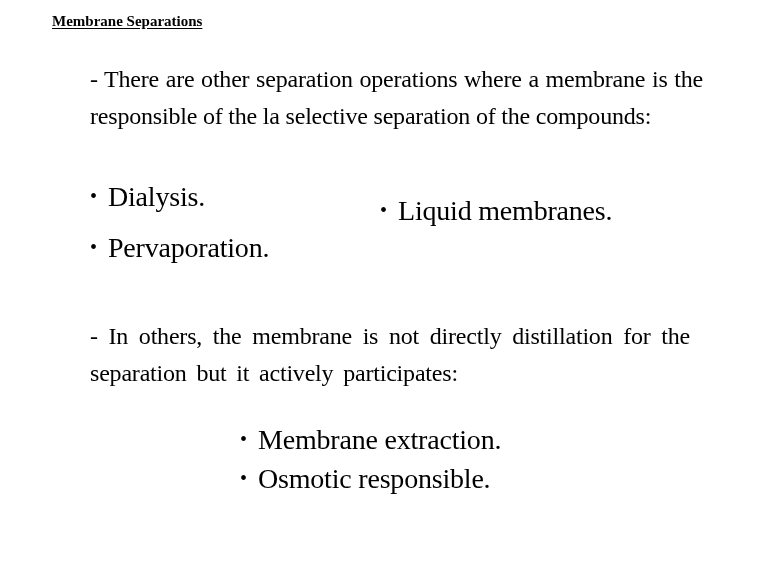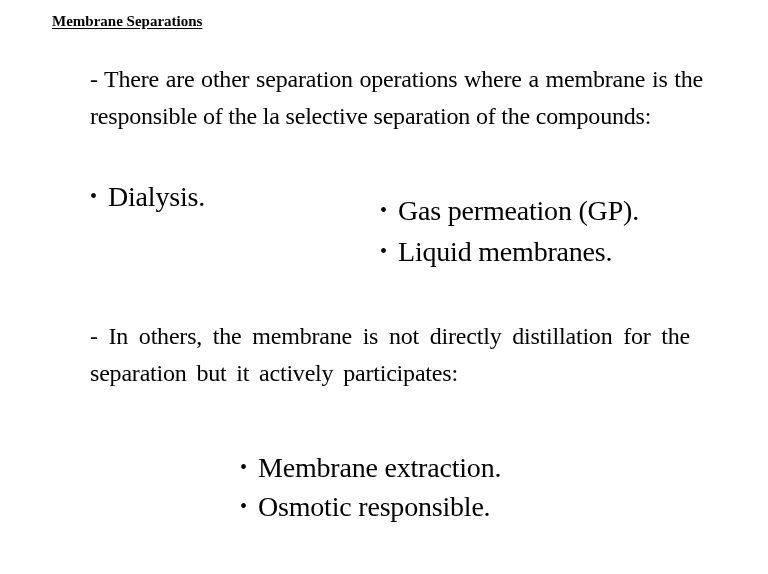--- a/index.html
+++ b/index.html
@@ -67,40 +67,39 @@
     }
     .list-right {
       left: 380px;
       top: 190px;
       line-height: 40px;
     }
     .list-bottom {
       left: 240px;
       top: 420px;
       line-height: 38px;
-      margin-top: 28px;
     }
   </style>
 </head>
 <body>
 
 <div class="title">Membrane Separations</div>
 
 <div class="para para1">- There are other separation operations where a membrane is the responsible of the la selective separation of the compounds:</div>
 
 <ul class="list list-left">
   <li>
     <span class="bullet">•</span><span>Dialysis.</span>
   </li>
+  <li>
+    <span class="bullet">•</span><span>Pervaporation.</span>
+  </li>
 </ul>
 
 <ul class="list list-right">
-  <li>
-    <span class="bullet">•</span><span>Gas permeation (GP).</span>
-  </li>
   <li>
     <span class="bullet">•</span><span>Liquid membranes.</span>
   </li>
 </ul>
 
 <div class="para para2">- In others, the membrane is not directly distillation for the separation but it actively participates:</div>
 
 <ul class="list list-bottom">
   <li>
     <span class="bullet">•</span><span>Membrane extraction.</span>

